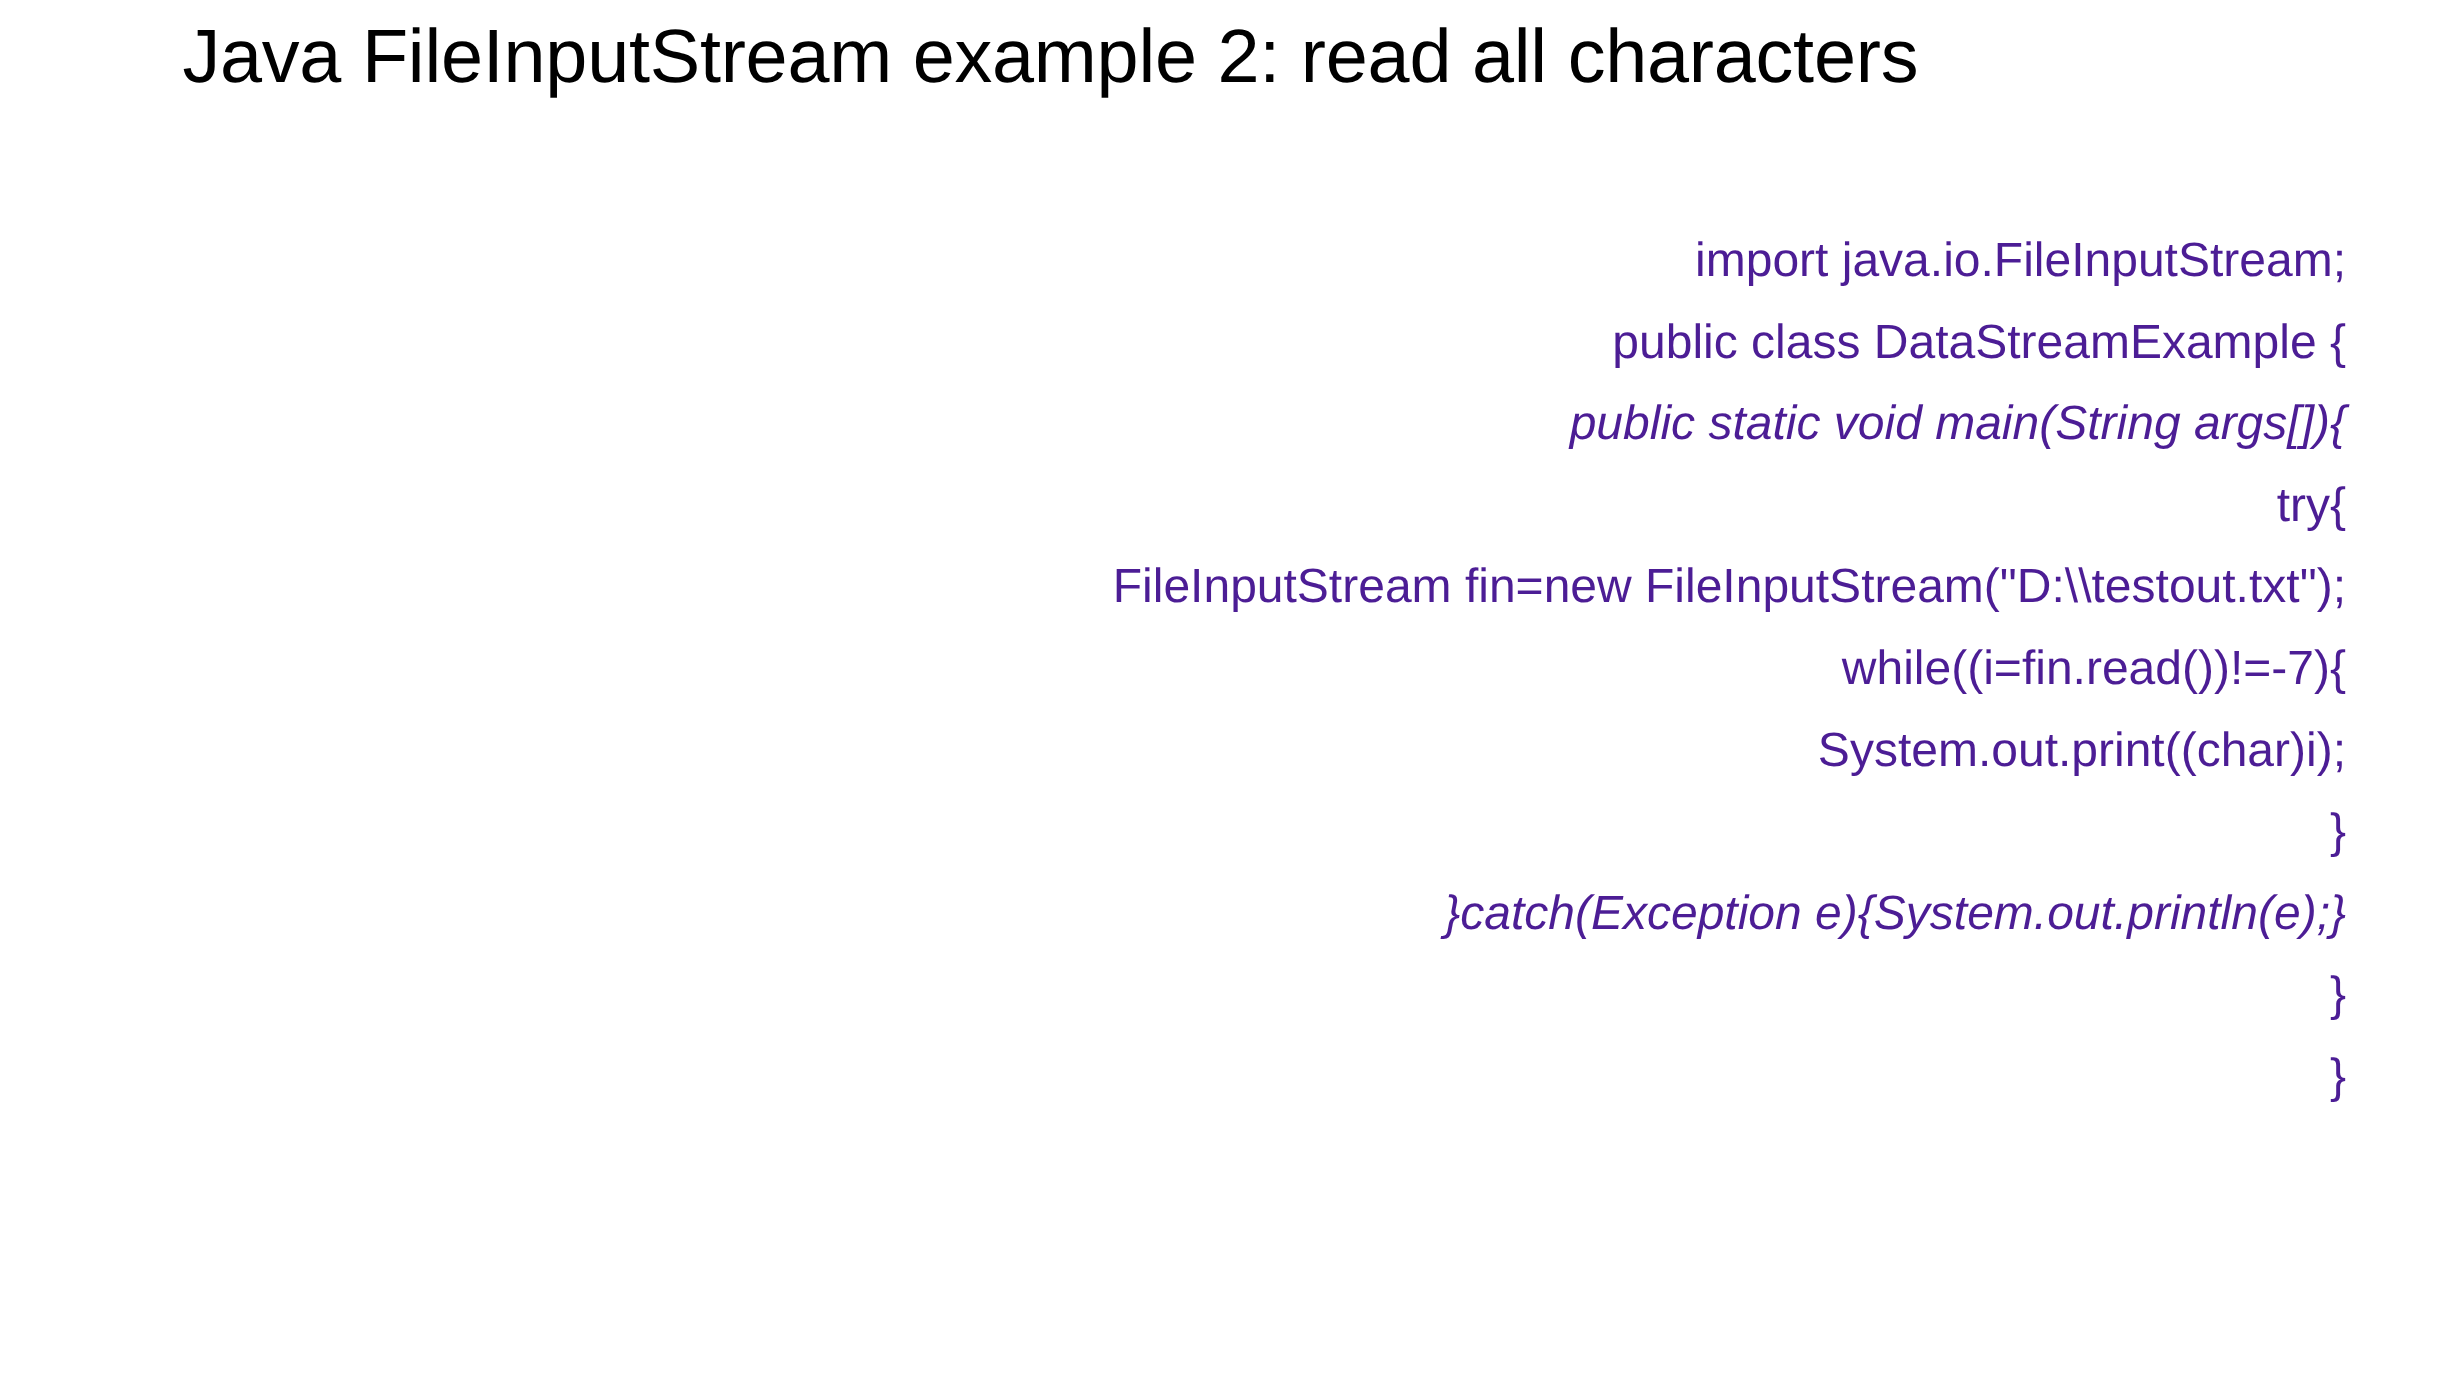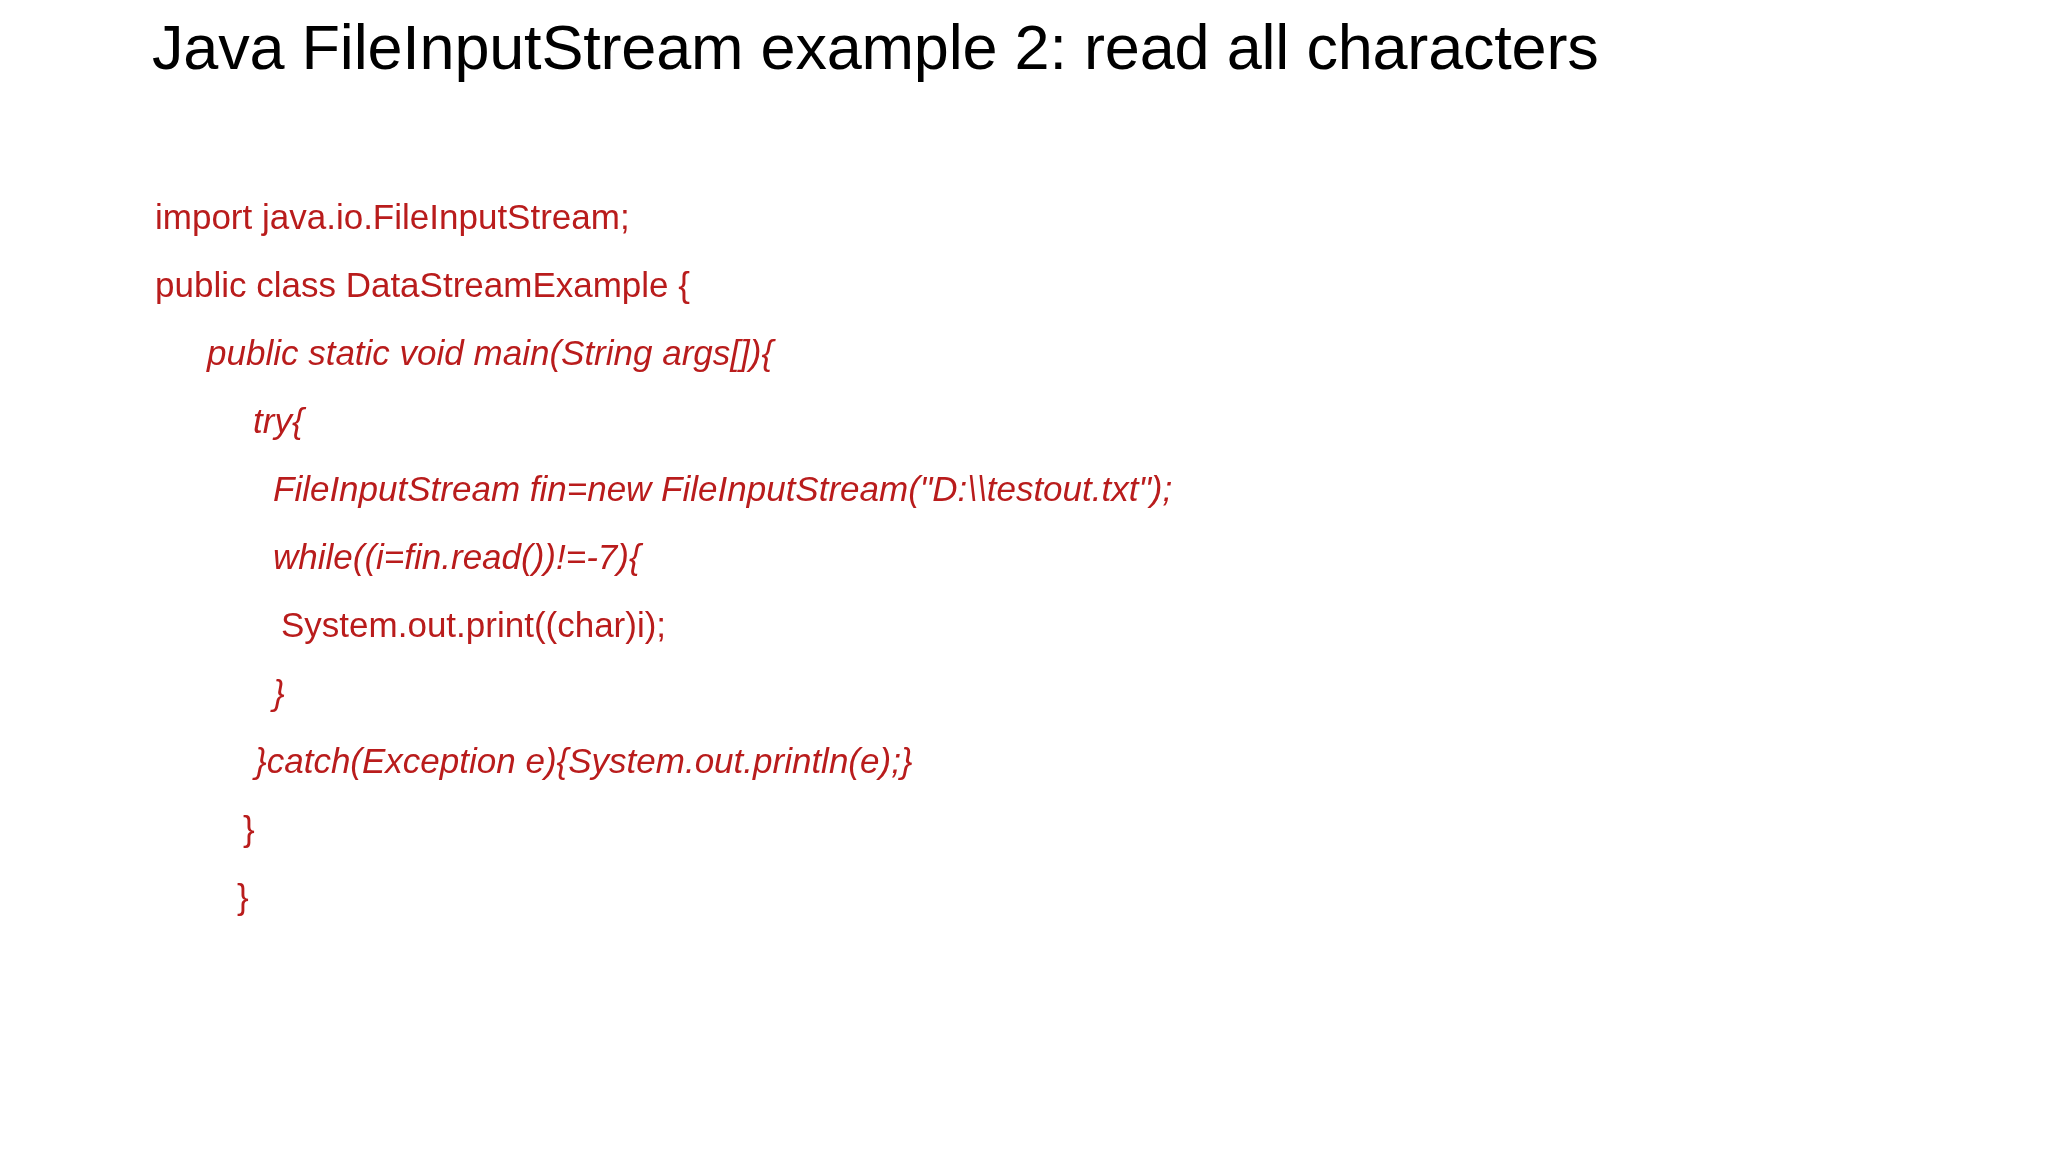--- a/index.html
+++ b/index.html
@@ -32,30 +32,31 @@
     letter-spacing: -0.2px;
     white-space: pre-wrap;
   }
   .code-body {
     position: absolute;
     left: 155px;
     top: 183px;
     width: 1800px;
   }
   .code-line {
-    font-size: 35px;
+    font-size: 40px;
     line-height: 68px;
-    color: #b91c1c;
+    color: #4c1d95;
     white-space: pre;
     height: 68px;
+    text-align: right;
   }
   .ind-0  { padding-left: 0px; }
   .ind-1  { padding-left: 52px; font-style: italic; }
-  .ind-2  { padding-left: 98px; font-style: italic; }
-  .ind-3  { padding-left: 118px; font-style: italic; }
+  .ind-2  { padding-left: 98px; }
+  .ind-3  { padding-left: 118px; }
   .ind-4  { padding-left: 126px; }
   .ind-5  { padding-left: 100px; font-style: italic; }
   .ind-6  { padding-left: 88px; }
   .ind-7  { padding-left: 82px; }
 </style>
 </head>
 <body>
 
 <div class="slide">
 

